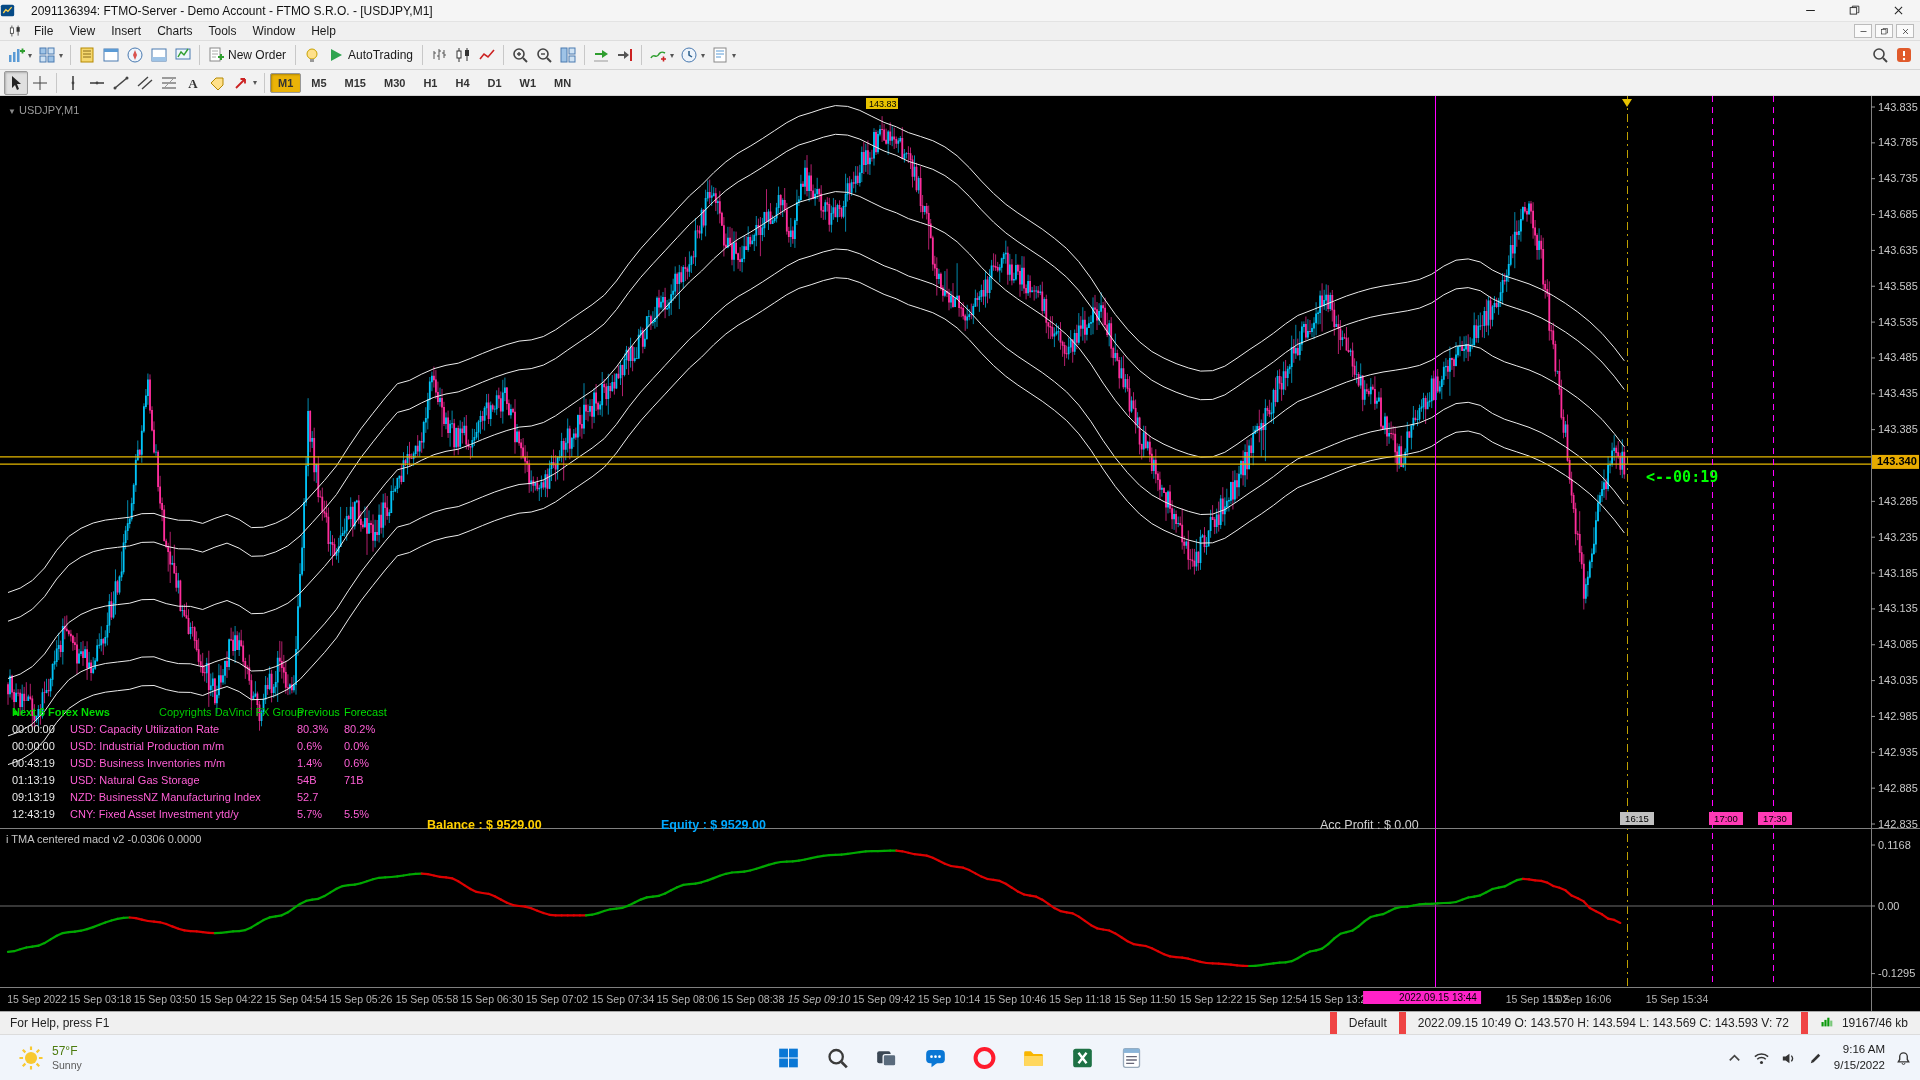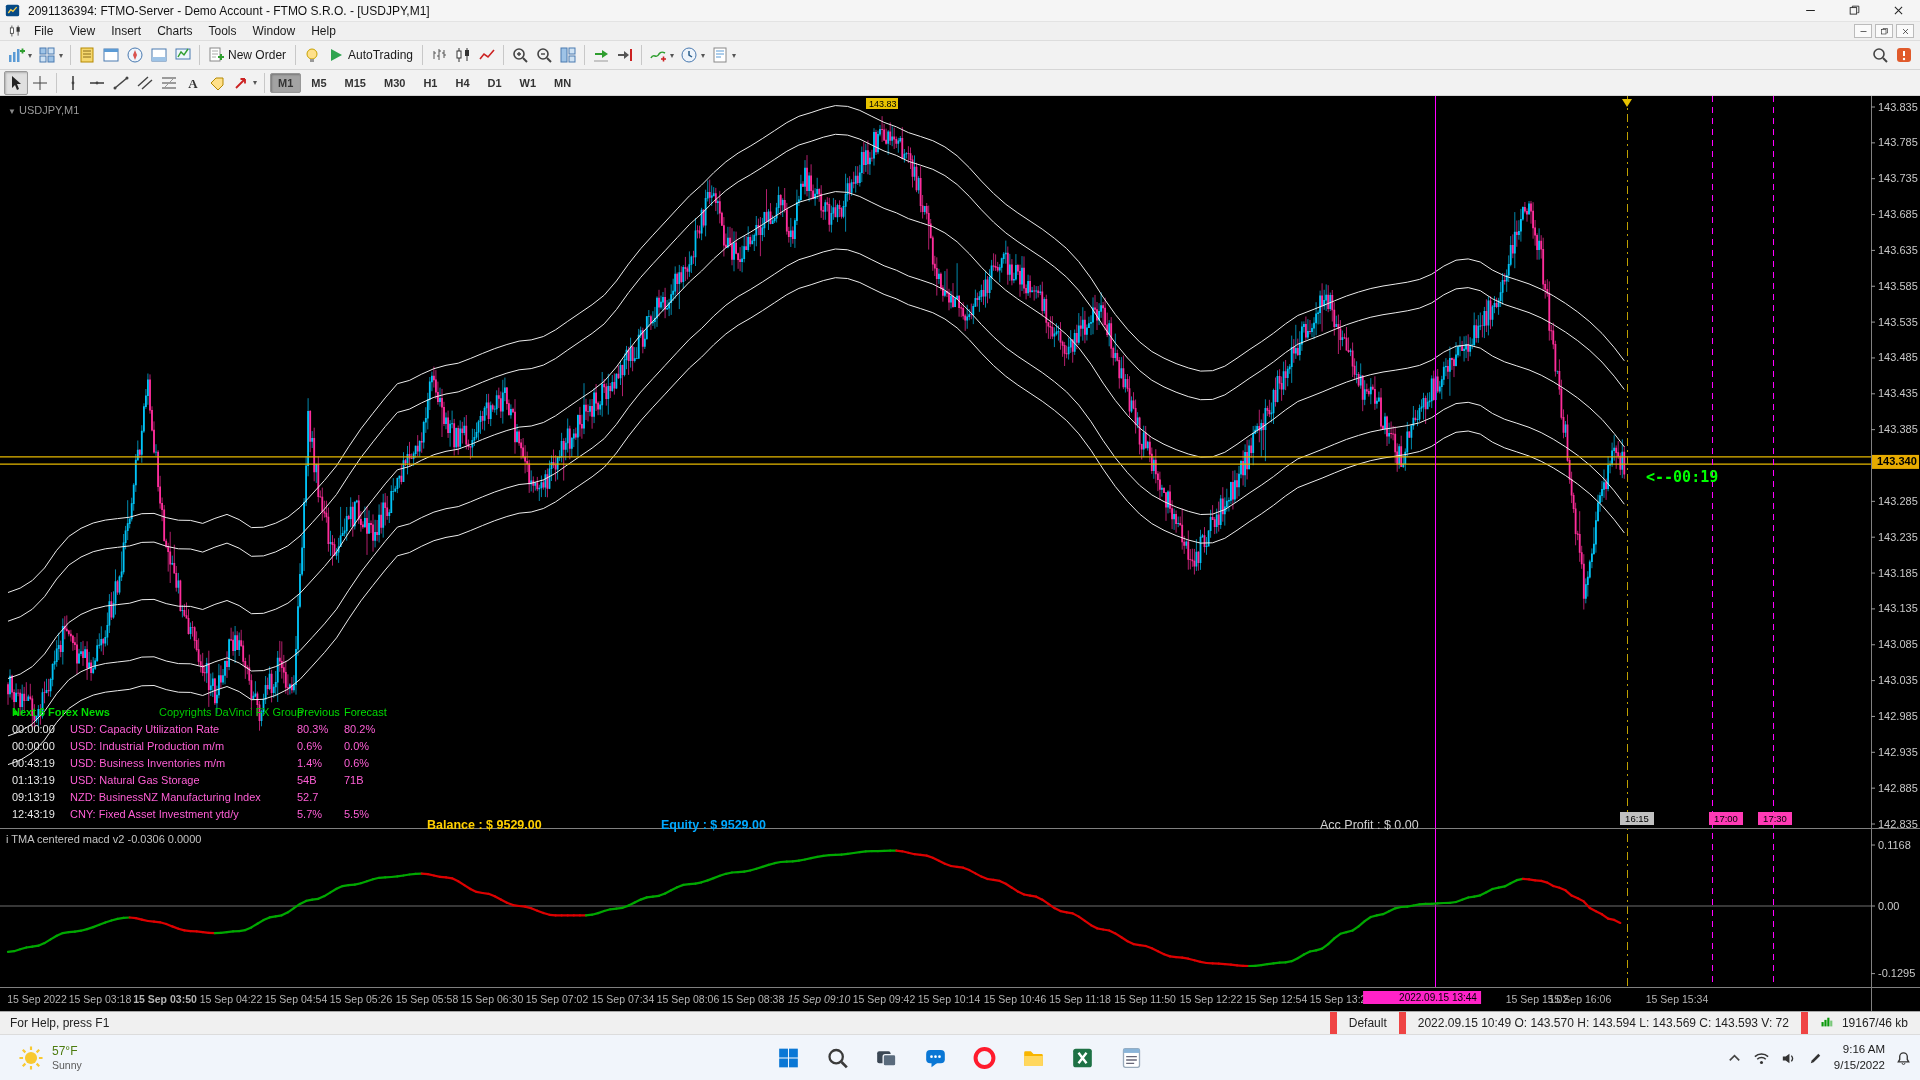--- a/index.html
+++ b/index.html
@@ -1,18 +1,18 @@
 <!DOCTYPE html>
 <html><head>
 <meta charset="utf-8">
 <style>
   *{box-sizing:border-box;margin:0;padding:0}
   html,body{width:1920px;height:1080px;overflow:hidden;background:#000;font-family:"Liberation Sans",sans-serif;cursor:default}
   
-  .titlebar{position:absolute;top:0;left:0;right:0;height:22px;background:#f5f5f5;display:flex;align-items:center;gap:8px;padding-left:5px;border-bottom:1px solid #e3e3e3;z-index:10}
+  .titlebar{position:absolute;top:0;left:0;right:0;height:22px;background:#f5f5f5;display:flex;align-items:center;gap:16px;border-bottom:1px solid #e3e3e3;z-index:10}
   .app-icon svg{width:15px;height:15px;display:block}
   .title-text{font-size:12px;color:#111;white-space:nowrap}
   .win-controls{margin-left:auto;display:flex;height:100%}
   .win-btn{width:44px;height:100%;display:flex;align-items:center;justify-content:center}
   .win-btn svg{width:13px;height:13px}
   .menubar{position:absolute;top:22px;left:0;right:0;height:19px;background:#f0f0f0;display:flex;align-items:center;font-size:12px;color:#1a1a1a;border-bottom:1px solid #dddddd;padding-left:4px;z-index:10}
   .child-icon svg{width:14px;height:14px;display:block;margin:0 4px}
   .menu-items{display:flex}
   .menu-item{padding:2px 8px}
   .child-controls{margin-left:auto;display:flex;gap:3px;padding-right:6px}
@@ -23,21 +23,21 @@
   #toolbar2{top:70px;height:26px}
   .tb-group{display:flex;align-items:center}
   .tb-group.right{margin-left:auto}
   .tb-btn{height:24px;min-width:24px;display:flex;align-items:center;justify-content:center;gap:3px;border:1px solid transparent;border-radius:2px;padding:0 2px}
   .tb-btn.active{background:#e0e0e0;border-color:#9a9a9a;box-shadow:inset 1px 1px 2px rgba(0,0,0,.22)}
   .tb-btn svg{width:18px;height:18px;display:block}
   .tb-label{font-size:12px;color:#1a1a1a;padding-right:2px;white-space:nowrap}
   .dd{font-size:8px;color:#555}
   .tb-sep{width:1px;height:20px;background:#c8c8c8;margin:0 4px}
   .tf{font-size:11px;font-weight:bold;color:#333;padding:3px 7px;border:1px solid transparent;border-radius:2px;margin:0 1px}
-  .tf.active{background:#a3a3a3;border-color:#979797;box-shadow:inset 1px 1px 2px rgba(0,0,0,.25)}
+  .tf.active{background:#eab308;border-color:#979797;box-shadow:inset 1px 1px 2px rgba(0,0,0,.25)}
   
   .chart-wrap{position:absolute;top:96px;left:0;width:1920px;height:915px;background:#000}
   #chart-svg{display:block}
   .overlay{position:absolute;pointer-events:none;white-space:nowrap}
   .symbol-label{left:8px;top:8px;color:#9b9b9b;font-size:11px}
   .symbol-label .tri{font-size:8px;color:#8a8a8a}
   .news-panel{left:12px;top:610px;font-size:11px}
   .news-header,.news-row{position:relative;height:17px}
   .news-header span,.news-row span{position:absolute;top:0;white-space:nowrap}
   .nh-title{left:0;color:#00dd00;font-weight:bold}
@@ -848,21 +848,21 @@
       </div>
     </div>
   <div class="overlay acc bal">Balance : $ 9529.00</div>
   <div class="overlay acc eq">Equity : $ 9529.00</div>
   <div class="overlay acc prof">Acc Profit : $ 0.00</div>
   <div class="overlay countdown">&lt;--00:19</div>
   <div class="overlay macd-label">i TMA centered macd v2 -0.0306 0.0000</div>
   <div class="overlay time-axis" id="time-axis">
       <span class="ta-label" style="left: 37px;">15 Sep 2022</span>
       <span class="ta-label" style="left: 100px;">15 Sep 03:18</span>
-      <span class="ta-label" style="left: 165px; font-weight: bold;">15 Sep 03:50</span>
+      <span class="ta-label" style="left: 165px;">15 Sep 03:50</span>
       <span class="ta-label" style="left: 231px;">15 Sep 04:22</span>
       <span class="ta-label" style="left: 296px;">15 Sep 04:54</span>
       <span class="ta-label" style="left: 361px;">15 Sep 05:26</span>
       <span class="ta-label" style="left: 427px;">15 Sep 05:58</span>
       <span class="ta-label" style="left: 492px;">15 Sep 06:30</span>
       <span class="ta-label" style="left: 557px;">15 Sep 07:02</span>
       <span class="ta-label" style="left: 623px;">15 Sep 07:34</span>
       <span class="ta-label" style="left: 688px;">15 Sep 08:06</span>
       <span class="ta-label" style="left: 753px;">15 Sep 08:38</span>
       <span class="ta-label" style="left: 819px; font-style: italic;">15 Sep 09:10</span>

